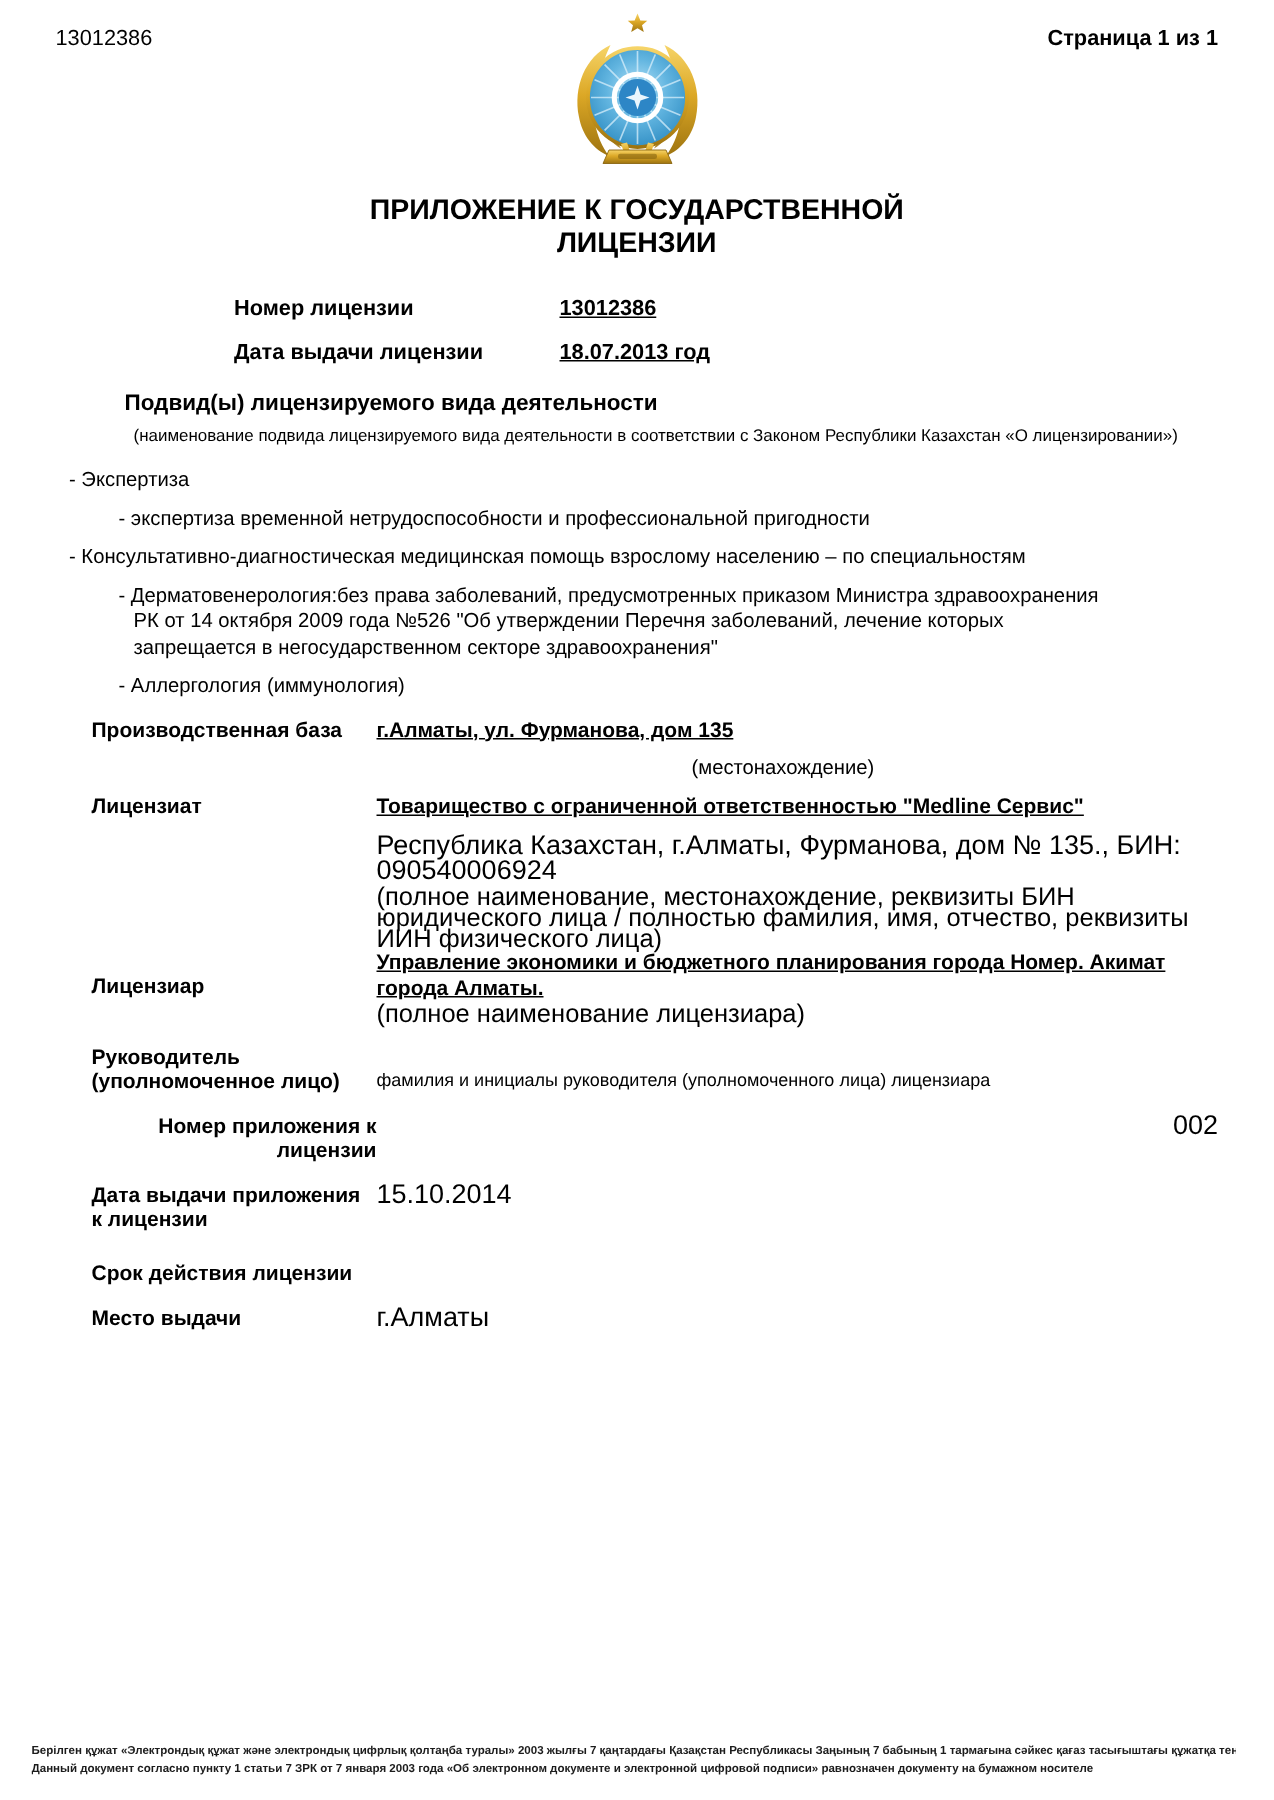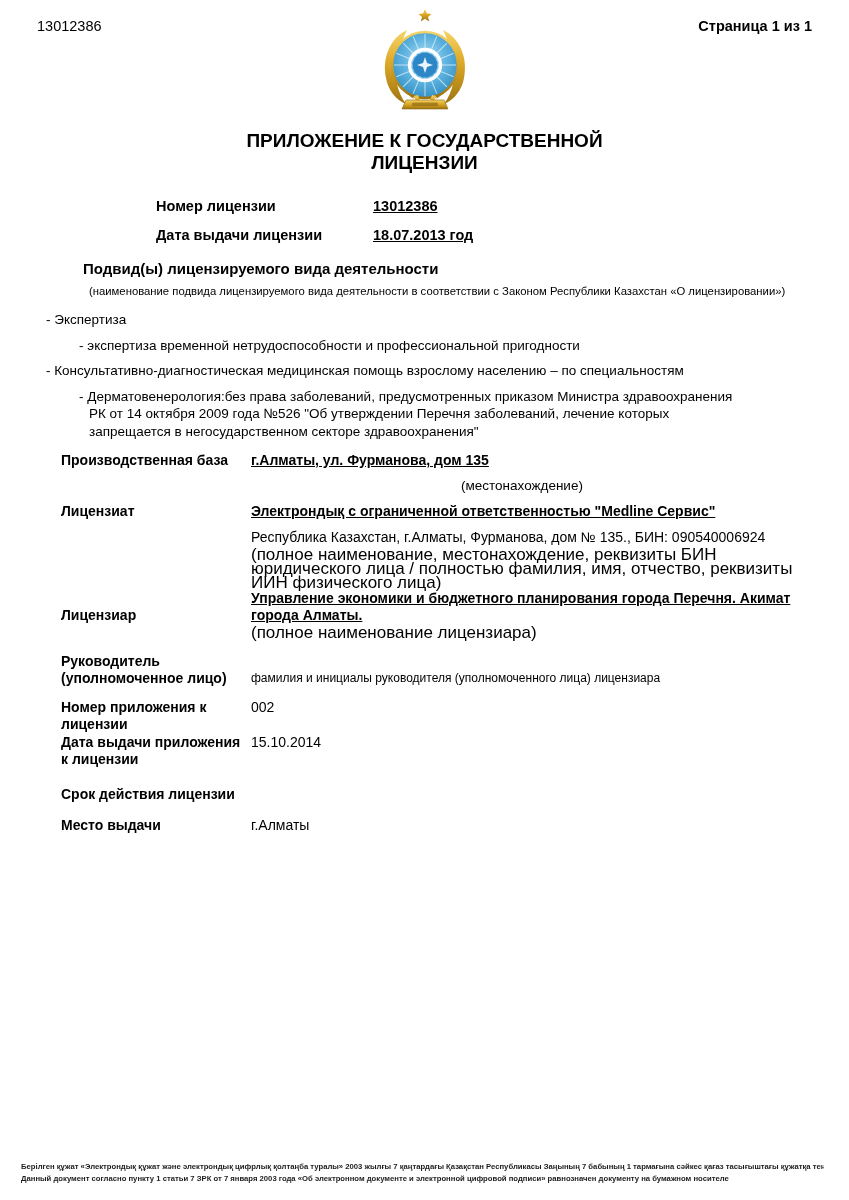--- a/index.html
+++ b/index.html
@@ -28,28 +28,28 @@
   .list { margin-top:14px; }
   .li1 { margin:0 36px 8px 45px; font-size:13.5px; line-height:17.5px; }
   .li2 { margin:0 36px 8px 78px; padding-left:10px; text-indent:-10px;
          font-size:13.5px; line-height:17.5px; max-width:672px; }
   
   .fields { margin:12px 36px 0 60px; }
   .frow { display:flex; }
   .flbl { width:190px; flex:none; font-weight:bold; font-size:14px; line-height:16.5px; }
   .fval-wrap { flex:1; }
   .fval-u { font-weight:bold; font-size:14px; line-height:17px; text-decoration:underline; }
-  .fval { font-size:14px; line-height:17px; }
+  .fval { font-size:18px; line-height:17px; }
   .fval-sm { font-size:12px; line-height:15px; }
   .note-center { margin:9px 0 0 210px; font-size:13.5px; }
   .note-sm { font-size:17px; line-height:14px; margin-top:2px; max-width:548px; }
   .licensor-val { max-width:575px; }
   .pad-top { padding-top:17px; }
   .mb10 { margin-bottom:10px; } .mb16 { }
-  .mb13 { margin-bottom:13px;align-items:center; } .mb11 { margin-bottom:2px; }
+  .mb13 { margin-bottom:13px;align-items:center; } .mb11 { margin-bottom:13px;text-align:right; }
   .mb19 { margin-bottom:19px; } .mb14 { margin-bottom:14px; }
   
   .foot { position:absolute; left:20px; right:24px; top:1161px;
           font-size:7.7px; font-weight:bold; line-height:11.5px; color:#1c1c1c; }
   .foot div { white-space:nowrap; overflow:hidden; }
 </style>
 </head>
 <body>
 
 <div class="page">
@@ -120,46 +120,47 @@
   </div>
 
   <div>
     <div class="sub-head">Подвид(ы) лицензируемого вида деятельности</div>
     <div class="sub-note">(наименование подвида лицензируемого вида деятельности в соответствии с Законом Республики Казахстан «О лицензировании»)</div>
     <div class="list">
       <div class="li1">- Экспертиза</div>
       <div class="li2">- экспертиза временной нетрудоспособности и профессиональной пригодности</div>
       <div class="li1">- Консультативно-диагностическая медицинская помощь взрослому населению – по специальностям</div>
       <div class="li2">- Дерматовенерология:без права заболеваний, предусмотренных приказом Министра здравоохранения РК от 14 октября 2009 года №526 "Об утверждении Перечня заболеваний, лечение которых запрещается в негосударственном секторе здравоохранения"</div>
+      <div class="li2">- Аллергология (иммунология)</div>
     </div>
   </div>
 
   <div class="fields">
 
     <div class="frow mb10">
       <span class="flbl">Производственная база</span>
       <div class="fval-wrap">
         <div class="fval-u">г.Алматы, ул. Фурманова, дом 135</div>
         <div class="note-center">(местонахождение)</div>
       </div>
     </div>
 
     <div class="frow mb16">
       <span class="flbl">Лицензиат</span>
       <div class="fval-wrap">
-        <div class="fval-u">Электрондық с ограниченной ответственностью "Medline Сервис"</div>
+        <div class="fval-u">Товарищество с ограниченной ответственностью "Medline Сервис"</div>
         <div class="fval" style="margin-top:9px;">Республика Казахстан, г.Алматы, Фурманова, дом № 135., БИН: 090540006924</div>
         <div class="note-sm">(полное наименование, местонахождение, реквизиты БИН юридического лица / полностью фамилия, имя, отчество, реквизиты ИИН физического лица)</div>
       </div>
     </div>
 
     <div class="frow mb13">
       <span class="flbl">Лицензиар</span>
       <div class="fval-wrap">
-        <div class="fval-u licensor-val">Управление экономики и бюджетного планирования города Перечня. Акимат города Алматы.</div>
+        <div class="fval-u licensor-val">Управление экономики и бюджетного планирования города Номер. Акимат города Алматы.</div>
         <div class="note-sm">(полное наименование лицензиара)</div>
       </div>
     </div>
 
     <div class="frow mb13">
       <span class="flbl">Руководитель (уполномоченное лицо)</span>
       <div class="fval-wrap">
         <div class="fval-sm pad-top">фамилия и инициалы руководителя (уполномоченного лица) лицензиара</div>
       </div>
     </div>

